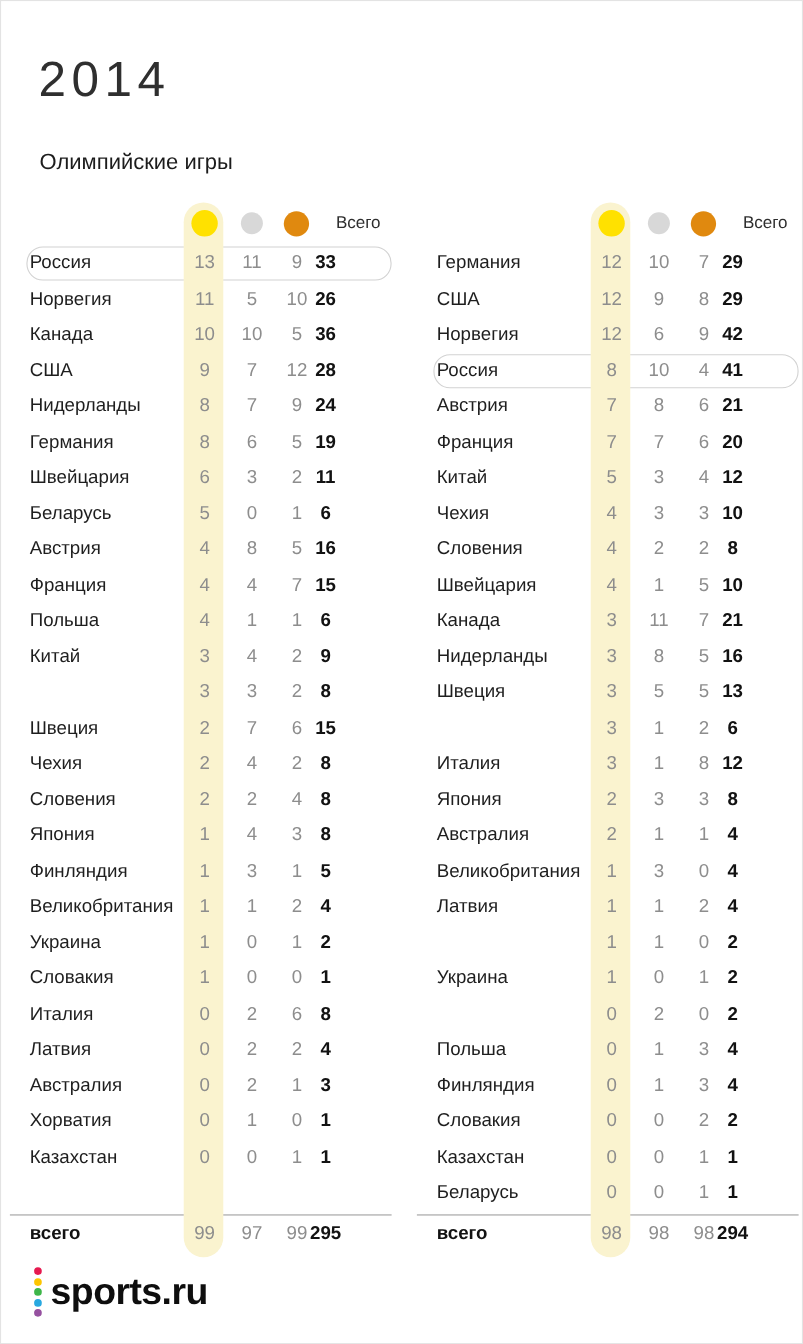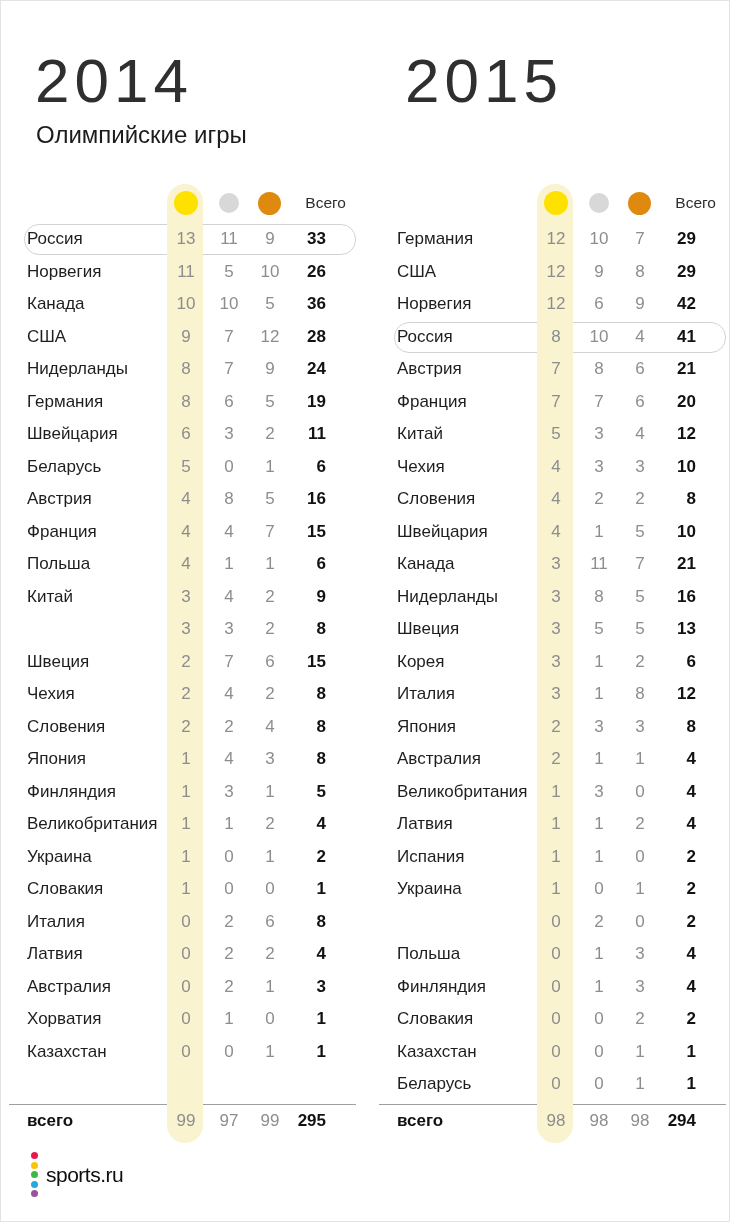--- a/index.html
+++ b/index.html
@@ -10,26 +10,26 @@
     border:1px solid #e3e3e3;
     font-family:"Liberation Sans","DejaVu Sans",sans-serif;
     overflow:hidden;
   }
   .col { position:absolute; top:0; width:328px; height:1222px; }
   #col-0 { left:25px; }
   #col-1 { left:395px; }
 
   .year {
     position:absolute; top:47px; left:9px;
-    font-size:62px; font-weight:200; letter-spacing:5px;
+    font-size:45px; font-weight:200; letter-spacing:5px;
     color:#2f2f2f; line-height:1.05; white-space:nowrap;
   }
   .subtitle {
-    position:absolute; top:120px; left:10px;
-    font-size:24px; font-weight:400; color:#1c1c1c; white-space:nowrap;
+    position:absolute; top:136px; left:10px;
+    font-size:20px; font-weight:400; color:#1c1c1c; white-space:nowrap;
   }
 
   .stripe {
     position:absolute; top:183px; left:141px;
     width:36px; height:959px; border-radius:18px;
     z-index:1;
   }
 
   .hdr { position:absolute; top:189px; left:0; width:328px; height:26px; z-index:2; }
   .circle { position:absolute; border-radius:50%; }
@@ -45,34 +45,34 @@
   .row { position:relative; width:328px; height:32.5px; }
   .row.hl::before {
     content:""; position:absolute; left:-2px; right:-2px; top:1px; height:29px;
     border:1px solid #d2d2d2; border-radius:15px; z-index:0;
   }
   .cell { position:absolute; top:0; height:32.5px; line-height:32.5px; font-size:17px; z-index:2; }
   .c-name   { left:1px; width:126px; color:#1e1e1e; white-space:nowrap; }
   .c-gold   { left:138px; width:44px; text-align:center; color:#8d8d8d; }
   .c-silver { left:182px; width:42px; text-align:center; color:#8d8d8d; }
   .c-bronze { left:224px; width:40px; text-align:center; color:#8d8d8d; }
-  .c-total  { left:240px; width:60px; text-align:right; color:#121212; font-weight:600; }
+  .c-total  { left:240px; width:60px; text-align:center; color:#121212; font-weight:600; }
 
   .sep {
     position:absolute; top:1103px; left:-17px; width:347px; height:1px;
     background:#9f9f9f; z-index:0;
   }
   .footer-row { position:absolute; top:1103px; left:0; width:328px; height:32px; }
   .footer-row .cell { height:32px; line-height:34px; }
   .footer-row .c-name { font-weight:600; color:#121212; }
 
   .logo { position:absolute; left:30px; top:1151px; display:flex; align-items:center; gap:8px; z-index:3; }
   .dots { display:flex; flex-direction:column; gap:2.5px; }
   .dot { width:7px; height:7px; border-radius:50%; }
-  .logo-text { font-size:21px; font-weight:400; color:#0e0e0e; letter-spacing:-0.5px; }
+  .logo-text { font-size:34px; font-weight:700; color:#0e0e0e; letter-spacing:-0.5px; }
 </style>
 </head>
 <body>
 
 <section class="col" id="col-0">
   <div class="year">2014</div>
   <div class="subtitle">Олимпийские игры</div>
   <div class="stripe" style="background: rgb(250, 243, 207);"></div>
   <div class="hdr">
     <span class="circle circ-gold" style="background: rgb(255, 225, 0);"></span>
@@ -267,21 +267,20 @@
   <div class="footer-row">
     <span class="cell c-name">всего</span>
     <span class="cell c-gold">99</span>
     <span class="cell c-silver">97</span>
     <span class="cell c-bronze">99</span>
     <span class="cell c-total">295</span>
   </div>
 </section>
 
 <section class="col" id="col-1">
-  <div class="year">2015</div>
   <div class="stripe" style="background: rgb(250, 243, 207);"></div>
   <div class="hdr">
     <span class="circle circ-gold" style="background: rgb(255, 225, 0);"></span>
     <span class="circle circ-silver" style="background: rgb(216, 216, 216);"></span>
     <span class="circle circ-bronze" style="background: rgb(224, 137, 15);"></span>
     <span class="hdr-label">Всего</span>
   </div>
   <div class="rows">
       <div class="row">
         <span class="cell c-name">Германия</span>
@@ -368,21 +367,20 @@
         <span class="cell c-total">16</span>
       </div>
       <div class="row">
         <span class="cell c-name">Швеция</span>
         <span class="cell c-gold">3</span>
         <span class="cell c-silver">5</span>
         <span class="cell c-bronze">5</span>
         <span class="cell c-total">13</span>
       </div>
       <div class="row">
-        <span class="cell c-name">Корея</span>
         <span class="cell c-gold">3</span>
         <span class="cell c-silver">1</span>
         <span class="cell c-bronze">2</span>
         <span class="cell c-total">6</span>
       </div>
       <div class="row">
         <span class="cell c-name">Италия</span>
         <span class="cell c-gold">3</span>
         <span class="cell c-silver">1</span>
         <span class="cell c-bronze">8</span>
@@ -410,21 +408,20 @@
         <span class="cell c-total">4</span>
       </div>
       <div class="row">
         <span class="cell c-name">Латвия</span>
         <span class="cell c-gold">1</span>
         <span class="cell c-silver">1</span>
         <span class="cell c-bronze">2</span>
         <span class="cell c-total">4</span>
       </div>
       <div class="row">
-        <span class="cell c-name">Испания</span>
         <span class="cell c-gold">1</span>
         <span class="cell c-silver">1</span>
         <span class="cell c-bronze">0</span>
         <span class="cell c-total">2</span>
       </div>
       <div class="row">
         <span class="cell c-name">Украина</span>
         <span class="cell c-gold">1</span>
         <span class="cell c-silver">0</span>
         <span class="cell c-bronze">1</span>

